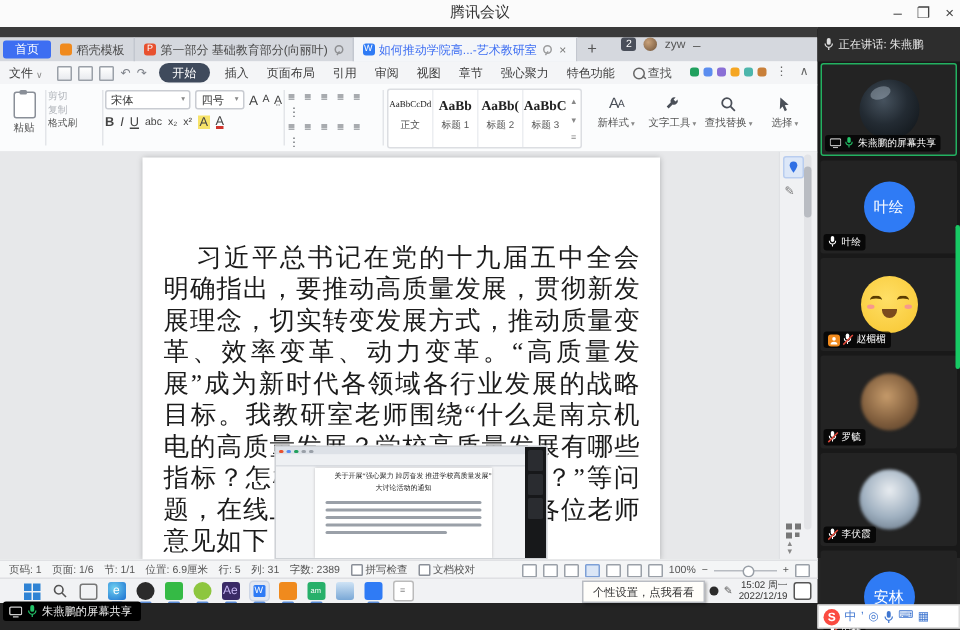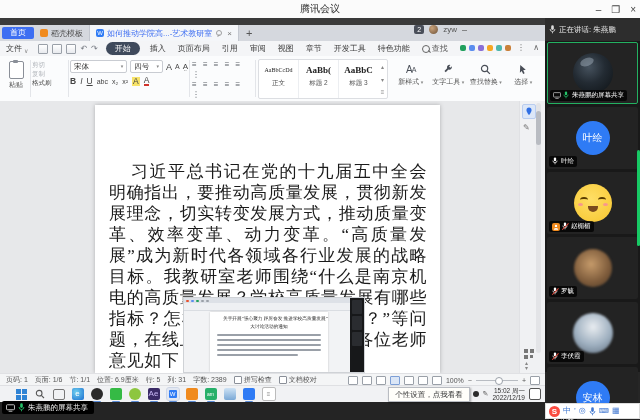--- a/index.html
+++ b/index.html
@@ -218,20 +218,25 @@
   <div class="abs" id="dark-strip"></div>
 
   <div class="abs" id="wps">
 
     <div class="abs" id="wps-tabbar">
       <div id="tab-home">首页</div>
       <div class="wtab">
         <span class="tab-sq" style="background:#f08a1d"></span>
         <span>稻壳模板</span>
       </div>
+      <div class="wtab">
+        <span class="tab-sq" style="background:#e8502e">P</span>
+        <span>第一部分 基础教育部分(向丽叶)</span>
+        <span class="pin-ic"></span>
+      </div>
       <div class="wtab active">
         <span class="tab-sq" style="background:#2f7bf5">W</span>
         <span>如何推动学院高...-艺术教研室</span>
         <span class="pin-ic"></span>
         <span class="tab-x">×</span>
       </div>
       <div id="tab-plus">+</div>
       <div id="tabbar-right">
         <span id="tab-badge">2</span>
         <span id="tab-avatar"></span>
@@ -252,21 +257,21 @@
         <span>↶</span>
         <span>↷</span>
       </div>
       <div id="menu-home">开始</div>
       <span class="menu-item">插入</span>
       <span class="menu-item">页面布局</span>
       <span class="menu-item">引用</span>
       <span class="menu-item">审阅</span>
       <span class="menu-item">视图</span>
       <span class="menu-item">章节</span>
-      <span class="menu-item">开发工具</span>
+      <span class="menu-item">强心聚力</span>
       <span class="menu-item">特色功能</span>
       <div id="menu-search">
         <span class="css-search"></span>
         <span>查找</span>
       </div>
       <div id="menu-right">
         <span class="mini-dot" style="background:#21a05e"></span>
         <span class="mini-dot" style="background:#5b8def"></span>
         <span class="mini-dot" style="background:#8a6fd6"></span>
         <span class="mini-dot" style="background:#f5a623"></span>
@@ -317,20 +322,24 @@
       <div class="rib-sep" style="left:189px"></div>
       <div class="abs" id="grp-para">
         <div>≡ ≡ ≡ ≡ ≡ ⋮</div>
         <div>≡ ≡ ≡ ≡ ≡ ⋮</div>
       </div>
       <div class="rib-sep" style="left:255px"></div>
       <div class="abs" id="grp-styles">
         <div class="style-chip">
           <div class="style-prev">AaBbCcDd</div>
           <div class="style-name">正文</div>
+        </div>
+        <div class="style-chip">
+          <div class="style-prev" style="font-weight:bold">AaBb</div>
+          <div class="style-name">标题 1</div>
         </div>
         <div class="style-chip">
           <div class="style-prev" style="font-weight:bold">AaBb(</div>
           <div class="style-name">标题 2</div>
         </div>
         <div class="style-chip" style="border-right:none">
           <div class="style-prev" style="font-weight:bold">AaBbC</div>
           <div class="style-name">标题 3</div>
         </div>
         <div class="gal-arr">

